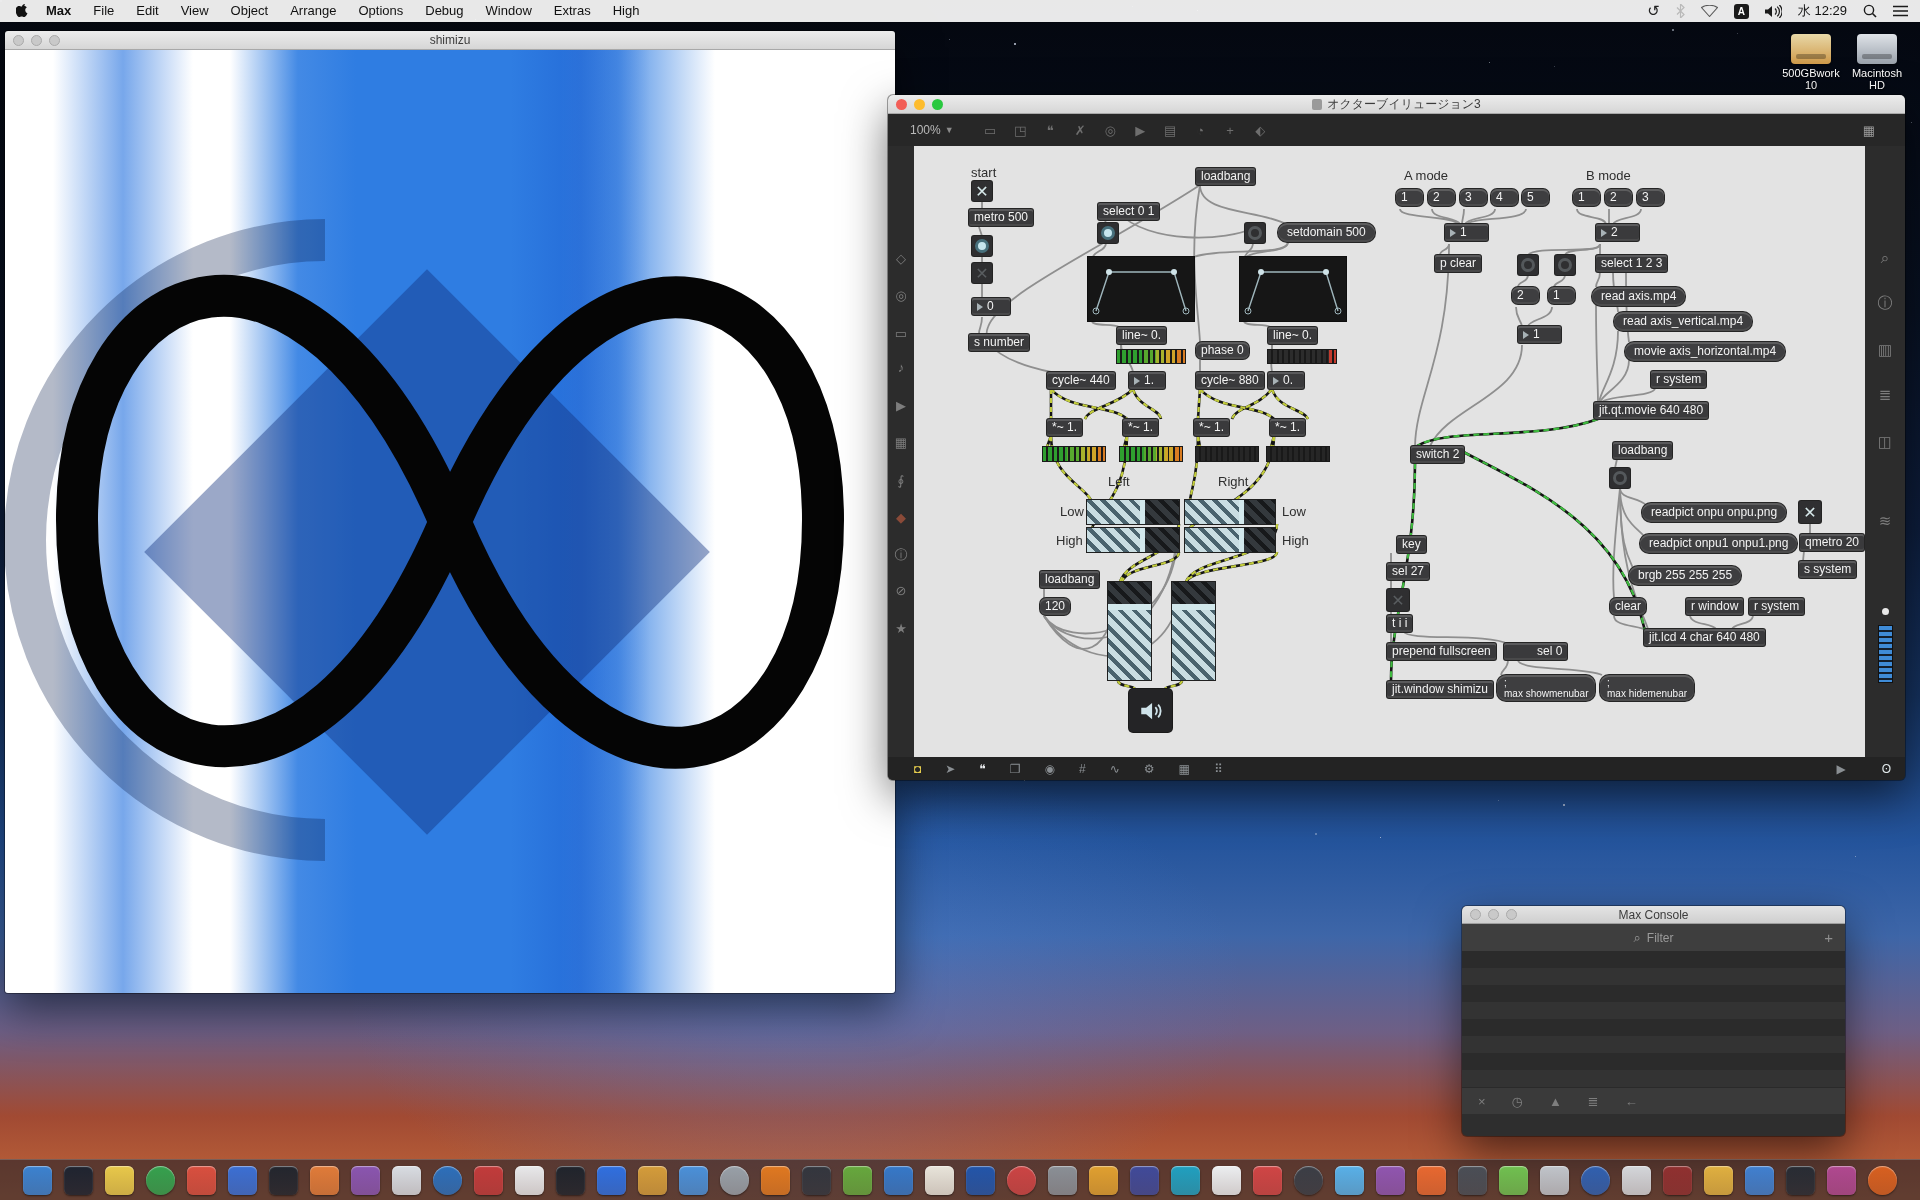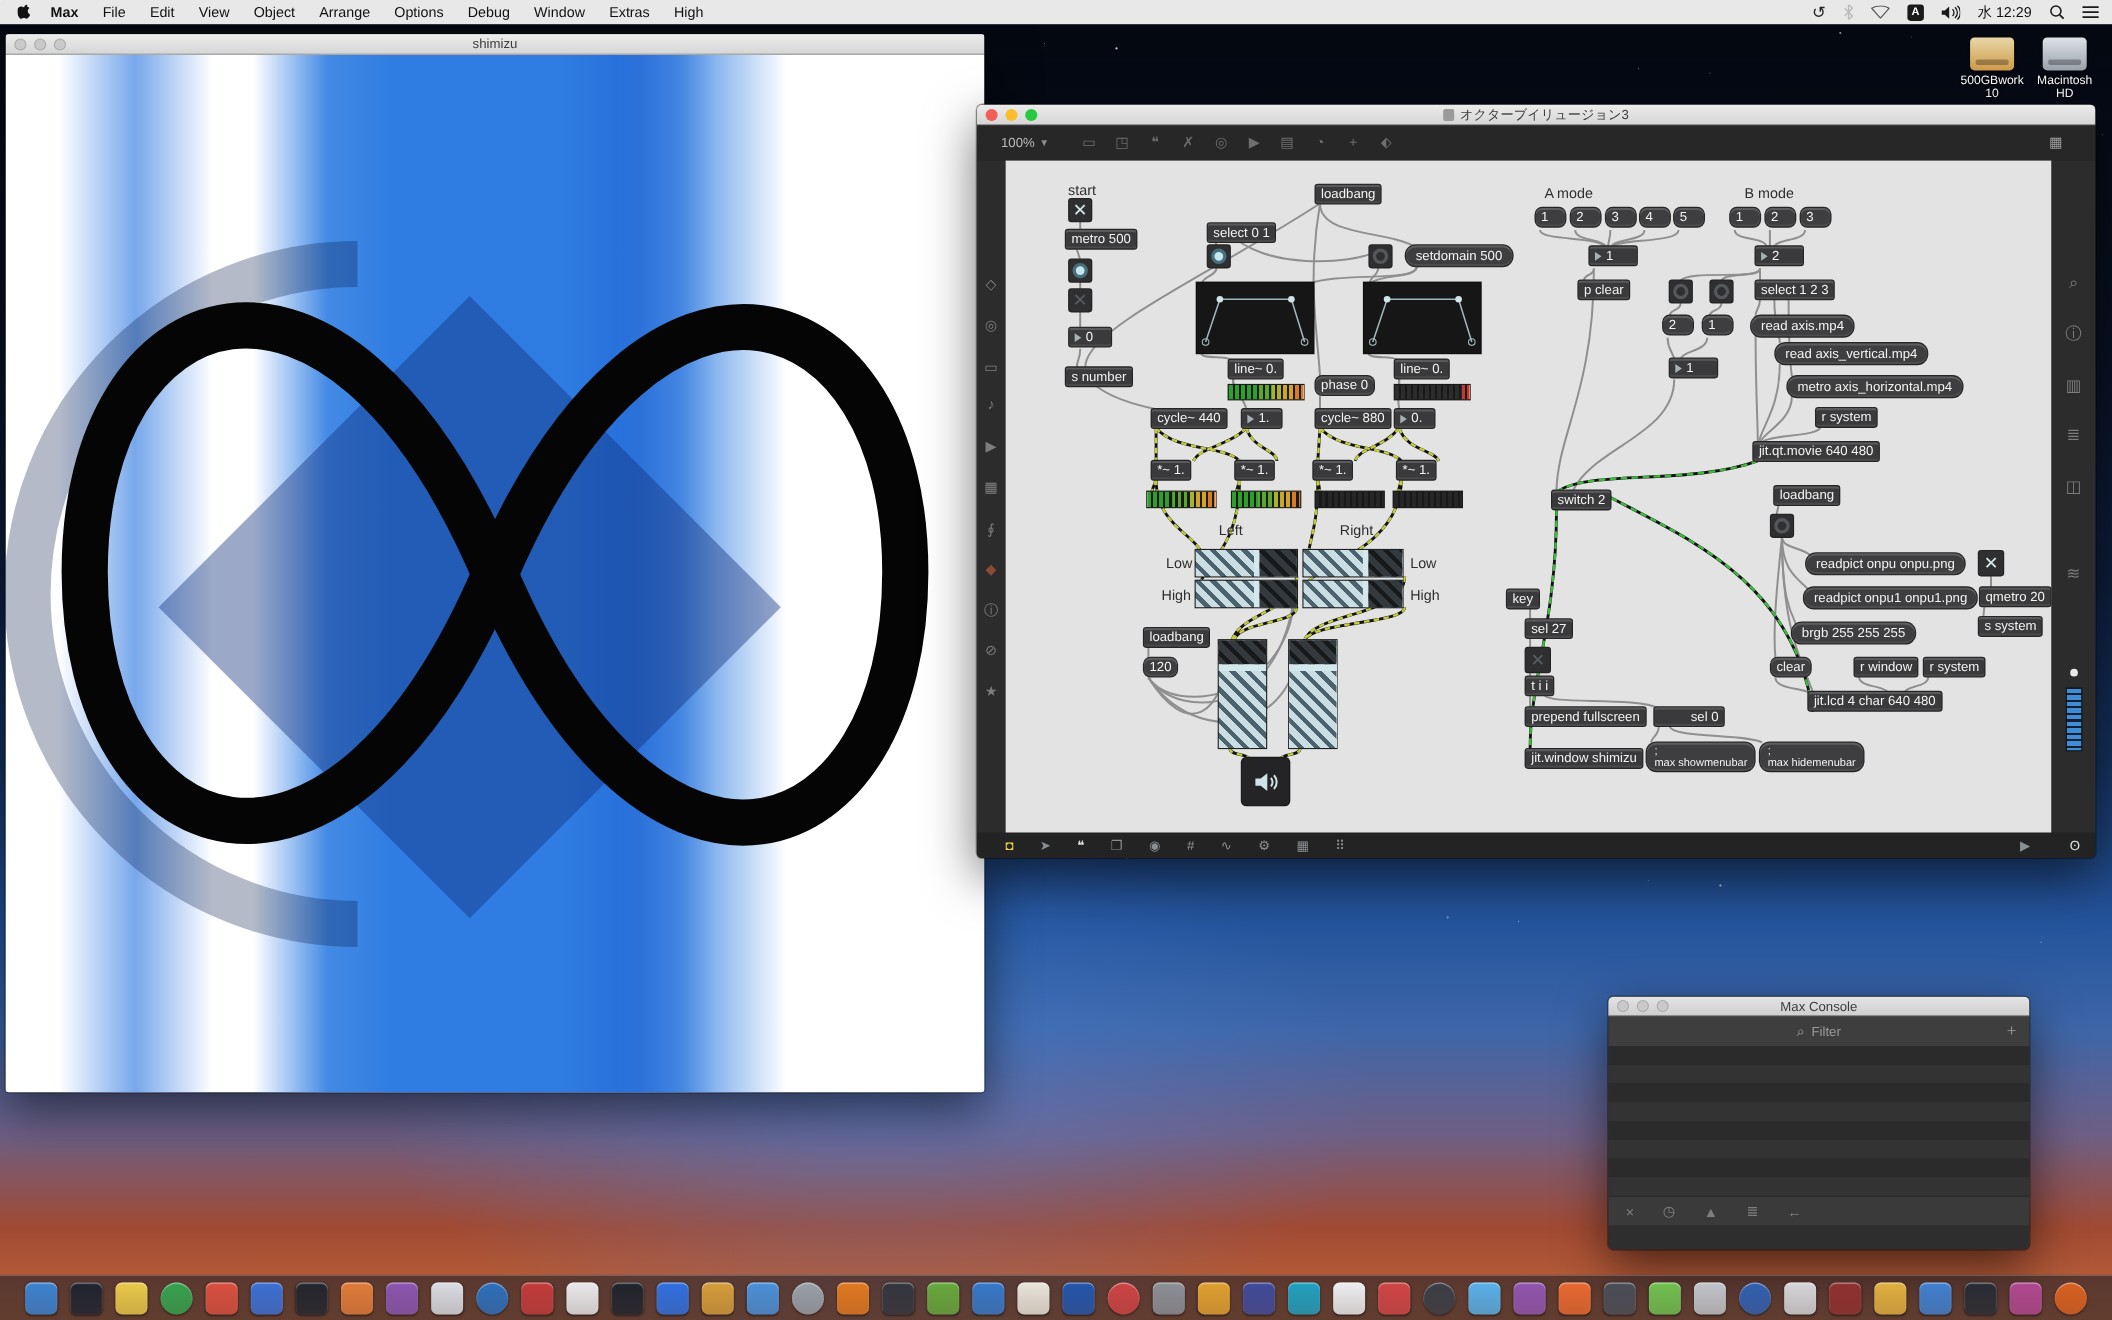--- a/index.html
+++ b/index.html
@@ -599,39 +599,39 @@
     <div class="ob msg" style="left:685px;top:94px;width:17px;">1</div>
     <div class="ob msg" style="left:717px;top:94px;width:17px;">2</div>
     <div class="ob msg" style="left:749px;top:94px;width:17px;">3</div>
     <div class="ob num" style="left:708px;top:129px;width:33px;">
         <span class="tri"></span>
         <span>2</span>
       </div>
     <div class="ob" style="left:708px;top:160px;">select 1 2 3</div>
     <div class="ob msg rmsg" style="left:704px;top:192px;">read axis.mp4</div>
     <div class="ob msg rmsg" style="left:726px;top:217px;">read axis_vertical.mp4</div>
-    <div class="ob msg rmsg" style="left:737px;top:247px;">metro axis_horizontal.mp4</div>
+    <div class="ob msg rmsg" style="left:737px;top:247px;">movie axis_horizontal.mp4</div>
     <div class="ob" style="left:763px;top:276px;">r system</div>
     <div class="ob" style="left:706px;top:307px;">jit.qt.movie 640 480</div>
 
     <div class="ob" style="left:523px;top:351px;">switch 2</div>
     <div class="ob" style="left:725px;top:347px;">loadbang</div>
     <div class="bng" style="left:722px;top:373px;"></div>
     <div class="ob msg rmsg" style="left:754px;top:408px;">readpict onpu onpu.png</div>
     <div class="tgl" style="left:911px;top:406px;width:22px;height:22px;">✕</div>
     <div class="ob msg rmsg" style="left:752px;top:439px;">readpict onpu1 onpu1.png</div>
     <div class="ob" style="left:912px;top:439px;">qmetro 20</div>
     <div class="ob msg rmsg" style="left:741px;top:471px;">brgb 255 255 255</div>
     <div class="ob" style="left:911px;top:466px;">s system</div>
     <div class="ob msg" style="left:722px;top:503px;">clear</div>
     <div class="ob" style="left:798px;top:503px;">r window</div>
     <div class="ob" style="left:861px;top:503px;">r system</div>
     <div class="ob" style="left:756px;top:534px;">jit.lcd 4 char 640 480</div>
 
-    <div class="ob" style="left:482px;top:441px;">key</div>
+    <div class="ob" style="left:509px;top:441px;">key</div>
     <div class="ob" style="left:499px;top:468px;">sel 27</div>
     <div class="tgl off" style="left:499px;top:494px;width:22px;height:22px;">✕</div>
     <div class="ob" style="left:499px;top:520px;">t i i</div>
     <div class="ob" style="left:499px;top:548px;">prepend fullscreen</div>
     <div class="ob" style="left:499px;top:586px;">jit.window shimizu</div>
     <div class="ob" style="left:616px;top:548px;padding-left:33px;">sel 0</div>
     <div class="ob msg rmsg two" style="left:609px;top:580px;">
         <span>;</span>
         <span>max showmenubar</span>
       </div>

